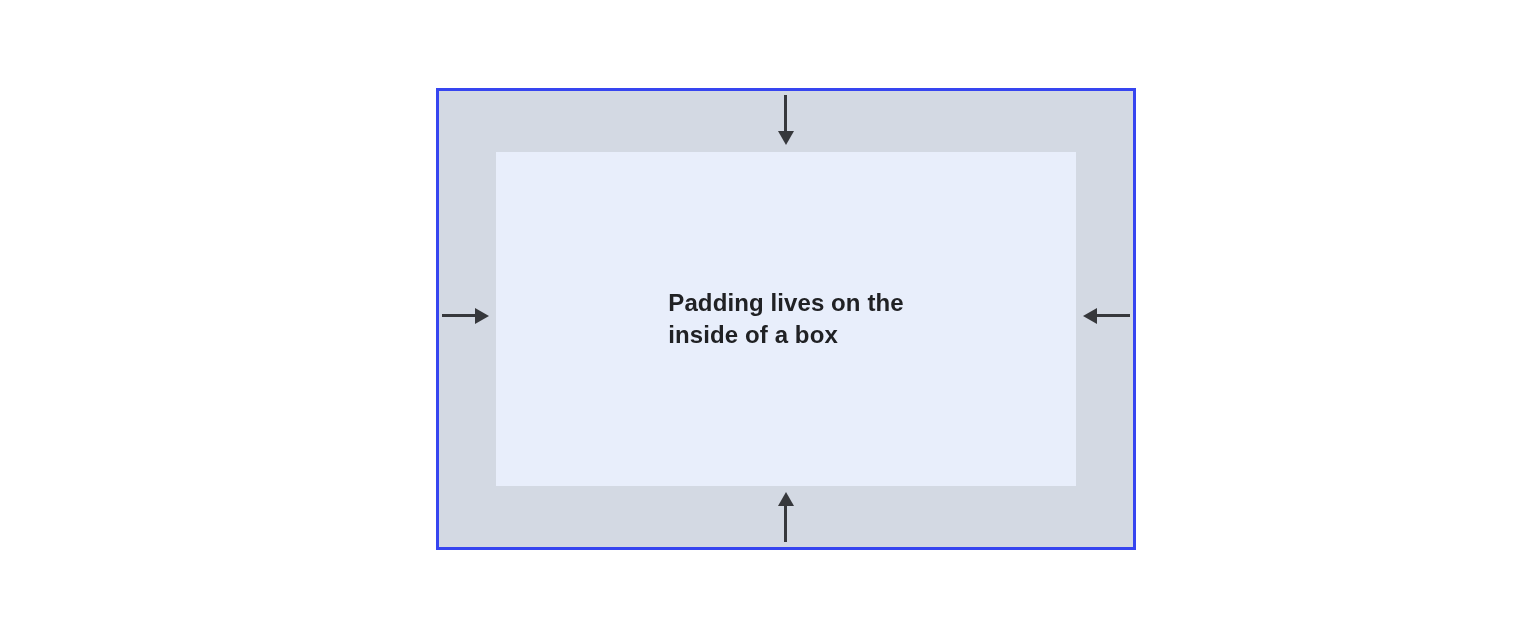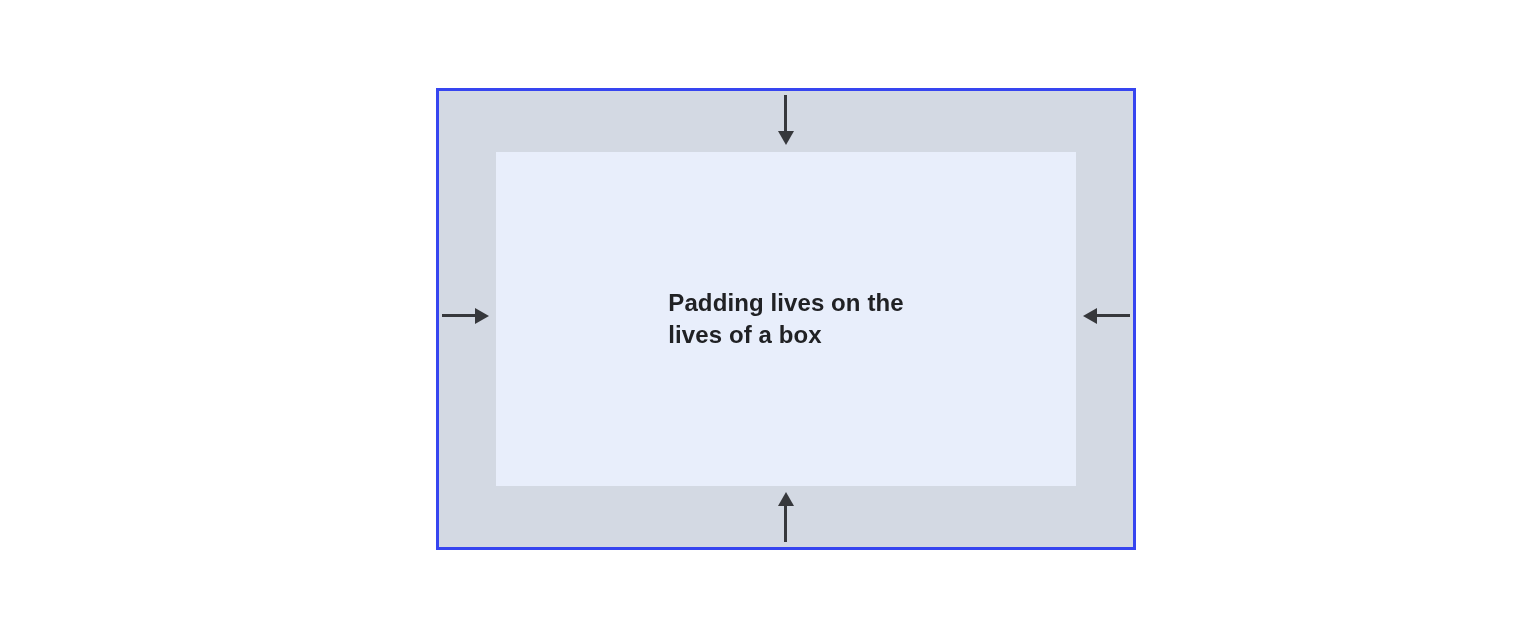--- a/index.html
+++ b/index.html
@@ -88,21 +88,21 @@
 </style>
 </head>
 <body>
 
 <div class="canvas">
   <div class="outer-box">
 
     <div class="inner-box">
       <div class="label">
         <div>Padding lives on the</div>
-        <div>lives of a box</div>
+        <div>inside of a box</div>
       </div>
     </div>
 
     <div class="arrow arrow-top">
       <div class="shaft"></div>
       <div class="head"></div>
     </div>
 
     <div class="arrow arrow-bottom">
       <div class="shaft"></div>

